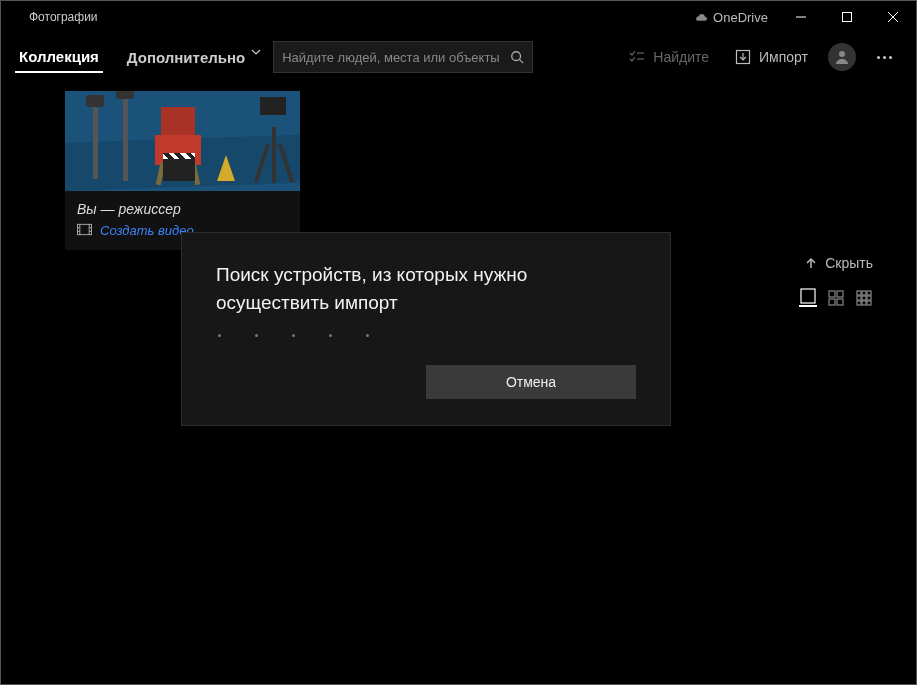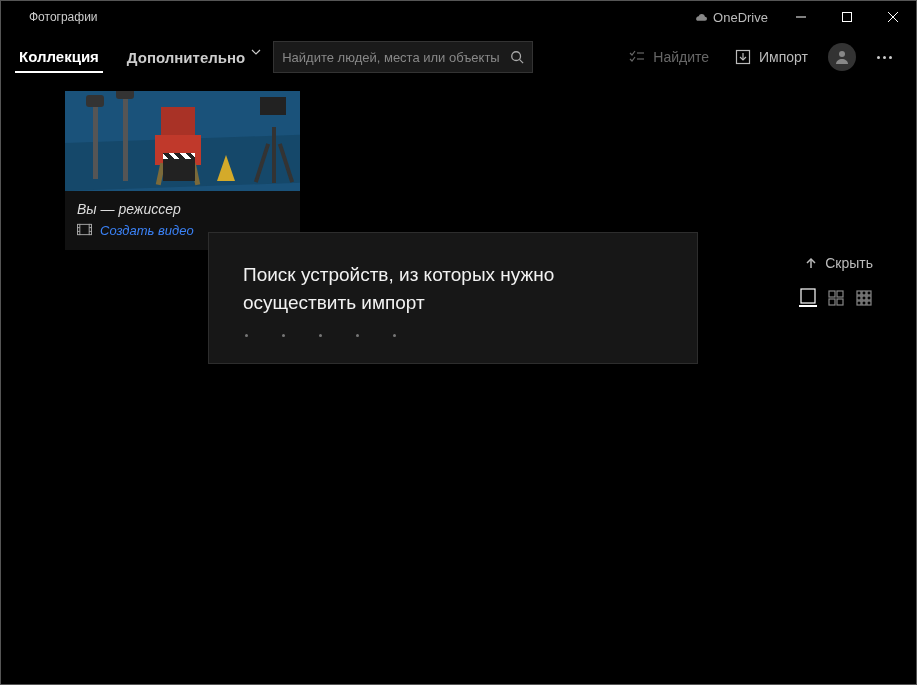--- a/index.html
+++ b/index.html
@@ -82,21 +82,21 @@
   .hide-btn { display: flex; align-items: center; gap: 8px; color: #bbb; font-size: 14px; cursor: pointer;}
   .hide-btn svg { width: 12px; height: 12px; stroke: #bbb; fill: none; stroke-width: 1.5;}
   .view-toggle { display: flex; gap: 10px; }
   .view-opt { width: 18px; height: 18px; display:flex; align-items:center; justify-content:center; cursor: pointer;}
   .view-opt svg { width: 16px; height: 16px; stroke: #888; fill: none; stroke-width: 1.2;}
   .view-opt.selected { border-bottom: 2px solid #fff; padding-bottom: 2px;}
   .view-opt.selected svg { stroke: #fff; }
 
   
   .modal {
-    position: absolute; left: 207px; top: 231px; width: 490px;
+    position: absolute; left: 180px; top: 231px; width: 490px;
     background: #171717; border: 1px solid #2d2d2d; padding: 28px 34px 26px;
     color: #eee;
   }
   .modal-title { font-size: 19px; line-height: 1.45; color: #f2f2f2; font-weight: 400; }
   .progress-dots { display: flex; gap: 34px; margin-top: 18px; margin-left: 2px;}
   .progress-dots span { width: 3px; height: 3px; border-radius: 50%; background: #777; }
   .modal-actions { display: flex; justify-content: flex-end; margin-top: 28px; }
   .cancel-btn {
     width: 210px; height: 34px; background: #3a3a3a; color: #eee; border: none;
     font-size: 14px; cursor: pointer;
@@ -274,15 +274,18 @@
 
   <div class="modal">
     <div class="modal-title">Поиск устройств, из которых нужно осуществить импорт</div>
     <div class="progress-dots">
       <span></span>
         <span></span>
         <span></span>
         <span></span>
         <span></span>
     </div>
+    <div class="modal-actions">
+      <button class="cancel-btn">Отмена</button>
+    </div>
   </div>
 
 </div>
 
 </body></html>

